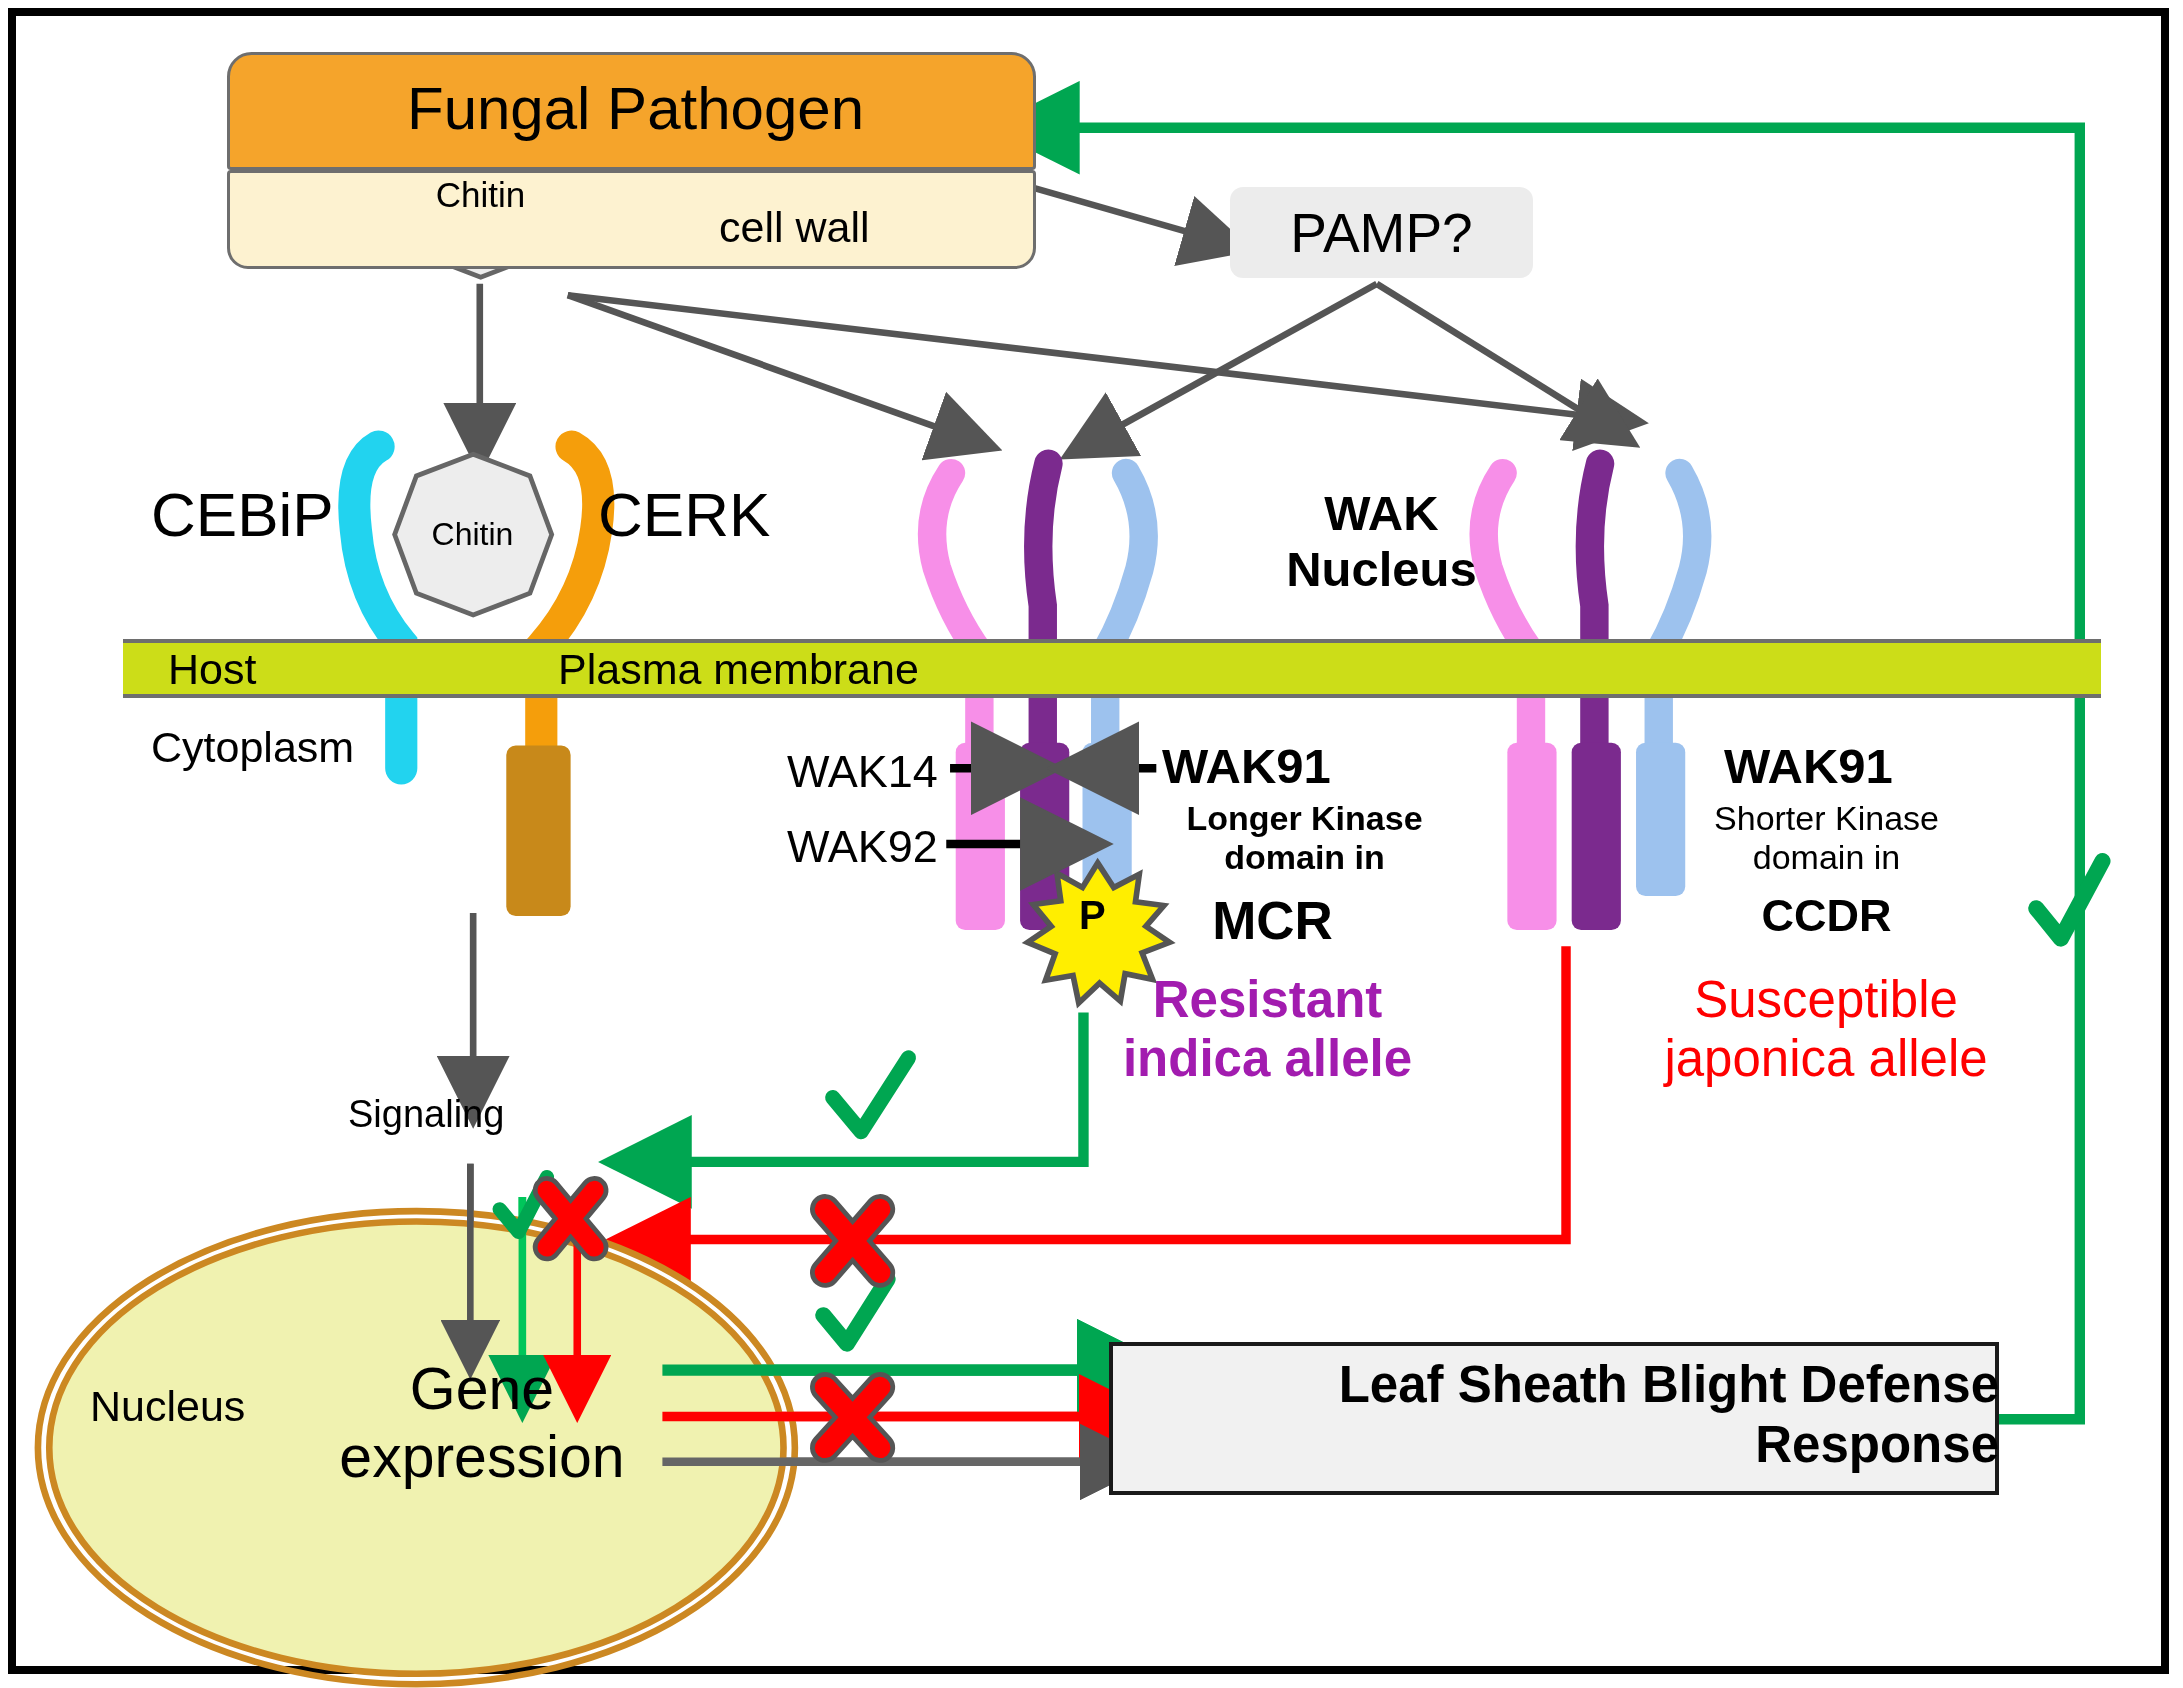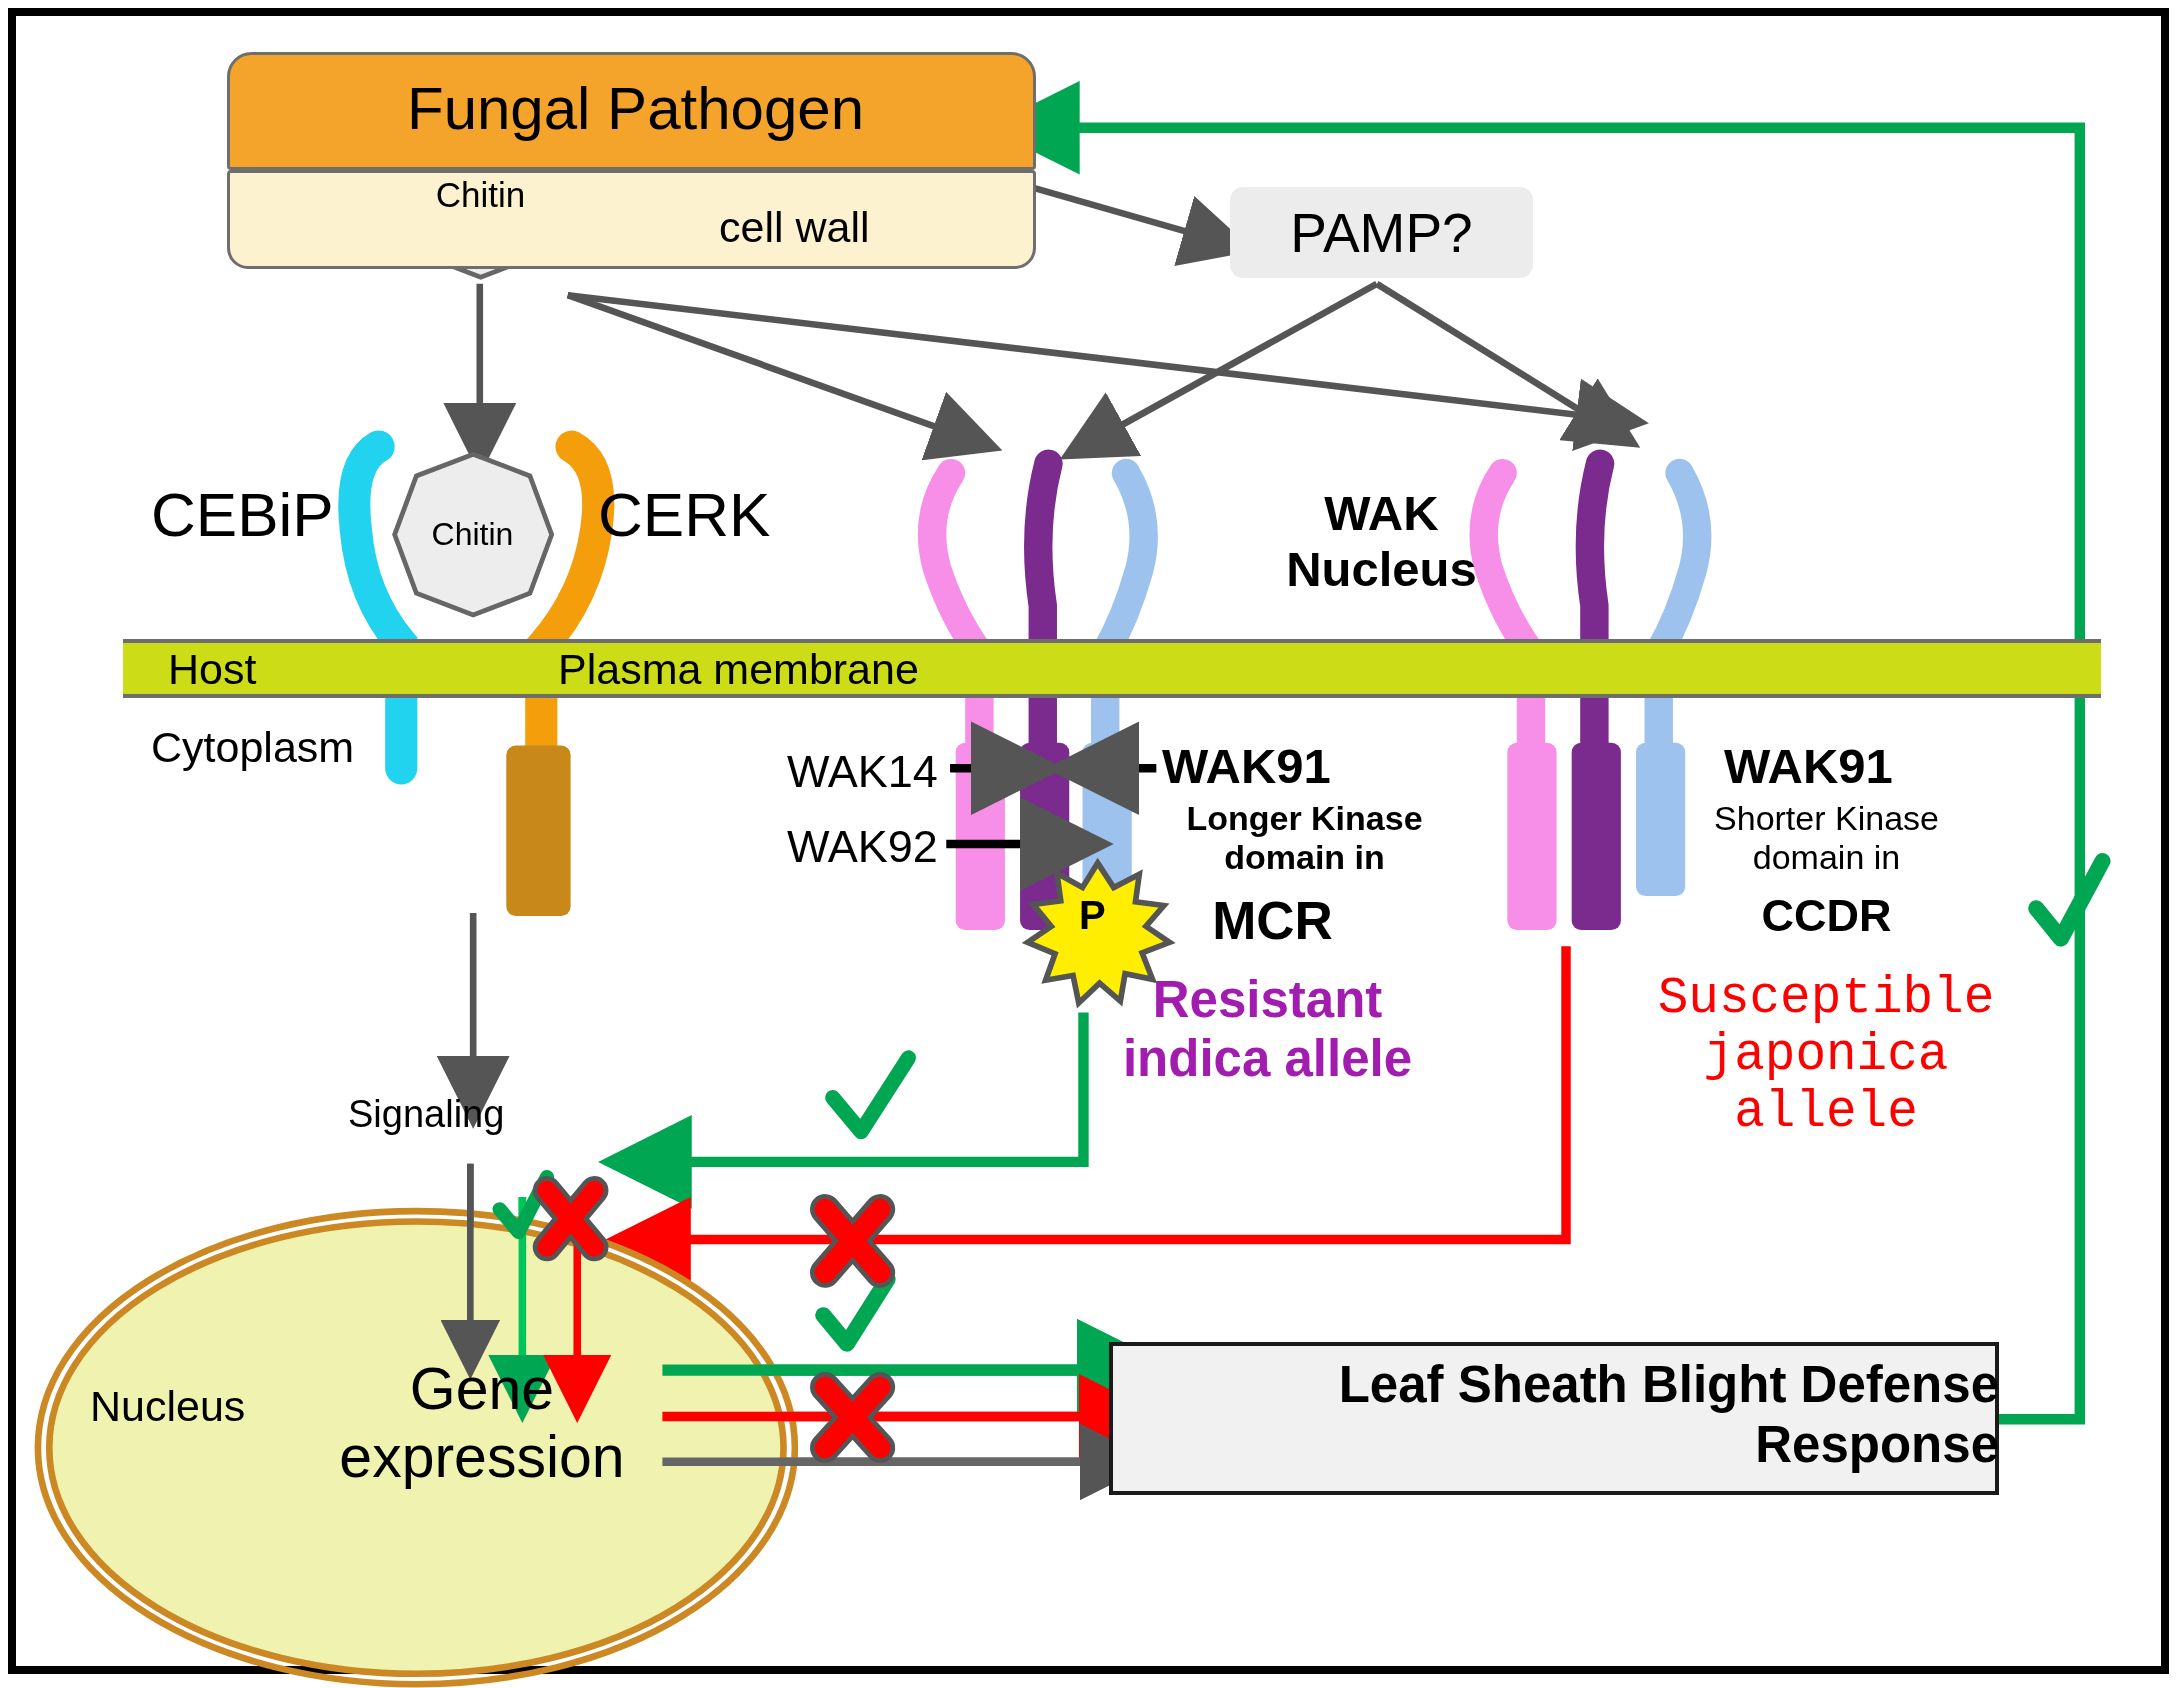--- a/index.html
+++ b/index.html
@@ -140,21 +140,21 @@
     font-size:34px; font-weight:normal;
   }
   .ccdr-big {
     position:absolute; left:1694px; top:890px;
     width:265px; text-align:center;
     font-size:45px; font-weight:bold;
   }
   .susceptible-lbl {
     position:absolute; left:1618px; top:970px;
     width:416px; text-align:center;
-    font-size:51px; font-weight:normal; color:#ff0000;font-family:Liberation Mono, monospace;
+    font-size:51px; font-weight:normal; color:#ff0000;
   }
 
   .signaling-lbl { position:absolute; left:348px; top:1093px; font-size:38px; }
   .nucleus-lbl   { position:absolute; left:90px; top:1382px; font-size:43px; }
   .gene-lbl {
     position:absolute; left:326px; top:1355px;
     width:312px; text-align:center; font-size:59px;
   }
 
   .defense-box {

